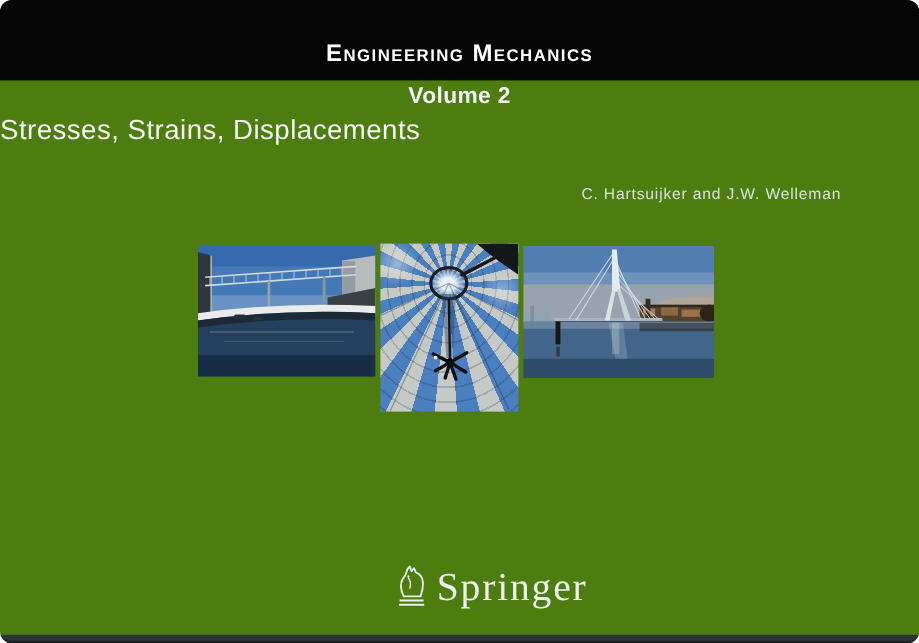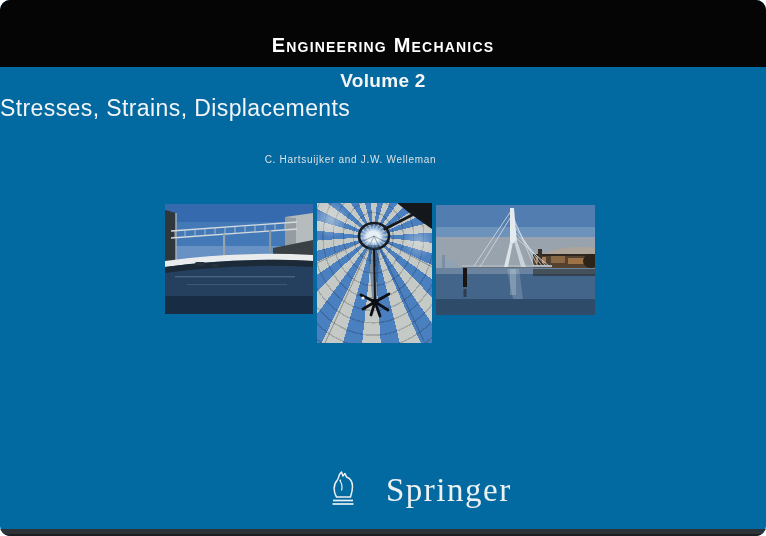--- a/index.html
+++ b/index.html
@@ -1,55 +1,55 @@
 <!DOCTYPE html>
 <html><head>
 <meta charset="utf-8">
 <style>
   html,body{margin:0;padding:0;background:#ffffff;}
   .stage{width:766px;height:536px;position:relative;overflow:hidden;}
   .cover{
-    position:absolute;inset:0;background:#0369a1;border-radius:10px;overflow:hidden;
+    position:absolute;inset:0;background:#4d7c0f;border-radius:10px;overflow:hidden;
     font-family:"Liberation Sans", sans-serif;
   }
   .top-bar{position:absolute;left:0;top:0;width:766px;height:67px;background:#050505;}
   .series-title{
     position:absolute;left:0;top:34px;width:766px;text-align:center;
     color:#ffffff;font-size:20px;font-weight:bold;letter-spacing:1.2px;
     font-variant:small-caps;
   }
   .volume-label{
     position:absolute;left:0;top:70px;width:766px;text-align:center;
     color:#f3f5f6;font-size:19px;font-weight:bold;letter-spacing:0.3px;
   }
   .subtitle{
     position:absolute;left:0;top:95px;width:766px;text-align:left;
     color:#f3f5f6;font-size:23px;font-weight:normal;letter-spacing:0.4px;
   }
   .authors{
-    position:absolute;left:0;top:154px;width:701px;text-align:center;
-    color:#dde1e3;font-size:10px;letter-spacing:0.7px;
+    position:absolute;left:0;top:154px;width:701px;text-align:right;
+    color:#dde1e3;font-size:13px;letter-spacing:0.7px;
   }
   .photo{position:absolute;overflow:hidden;}
   .photo svg{display:block;width:100%;height:100%;}
   .photo-left{left:165px;top:204px;width:148px;height:110px;}
   .photo-right{left:436px;top:205px;width:159px;height:110px;}
   .photo-middle{
     left:317px;top:203px;width:115px;height:140px;
     background:
       radial-gradient(circle 26px at 12% 12%, rgba(224,229,231,.55), rgba(224,229,231,0) 70%),
       radial-gradient(circle 24px at 88% 28%, rgba(224,229,231,.45), rgba(224,229,231,0) 70%),
       radial-gradient(ellipse 18px 15px at 49% 24%, rgba(236,243,249,.95) 0 35%, rgba(150,185,220,.7) 60%, rgba(70,110,160,.3) 78%, rgba(70,110,160,0) 80%),
       repeating-radial-gradient(ellipse 92px 112px at 49% 24%, rgba(20,30,45,0) 0 9px, rgba(20,30,45,.20) 9px 10.2px),
       repeating-conic-gradient(from 6deg at 49% 24%, #4a7fc0 0 10deg, #c6cac7 10deg 20deg);
   }
   .photo-middle svg{position:absolute;inset:0;}
   .publisher-logo{
     position:absolute;left:328px;top:466px;height:42px;
-    display:flex;align-items:flex-end;gap:28px;
+    display:flex;align-items:flex-end;gap:6px;
   }
   .knight{width:30px;height:40px;}
   .wordmark{
     font-family:"Liberation Serif", serif;font-size:33px;line-height:34px;
     color:#eef1f1;letter-spacing:1.5px;margin-bottom:1px;
   }
   .bottom-bar{position:absolute;left:0;bottom:0;width:766px;height:7px;background:#2d3236;}
   .bottom-edge{position:absolute;left:0;bottom:0;width:766px;height:2px;background:#1b1f22;}
 </style>
 </head>

